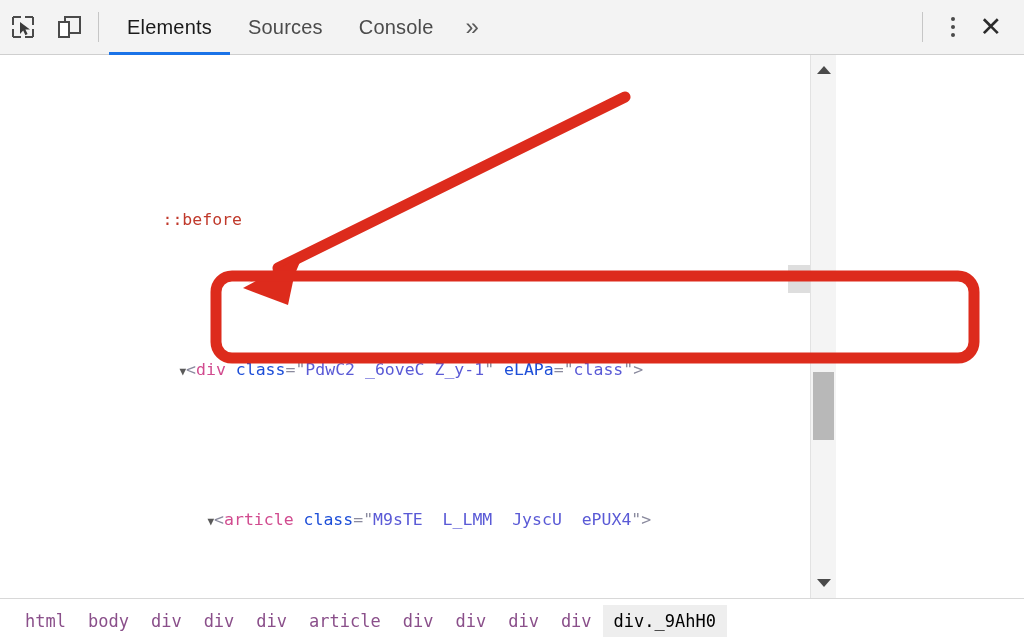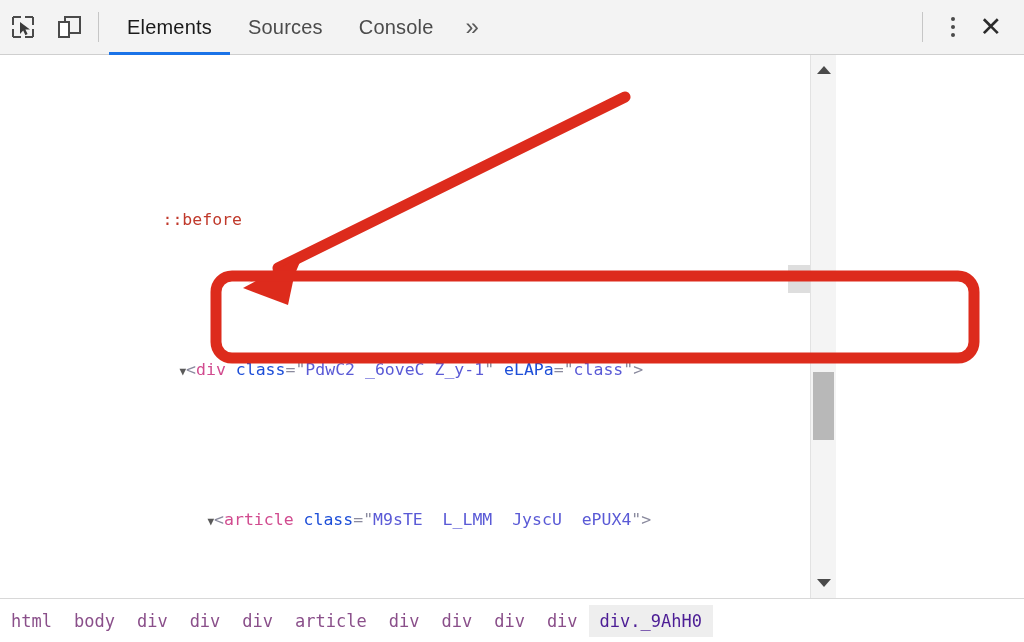--- a/index.html
+++ b/index.html
@@ -175,33 +175,34 @@
 
   
   .crumbs {
     position: absolute;
     left: 0; bottom: 0;
     width: 1024px; height: 44px;
     background: #ffffff;
     border-top: 1px solid #d8d8d8;
     display: flex;
     align-items: center;
+    padding-left: 14px;
     box-sizing: border-box;
     font-family: "DejaVu Sans Mono", "Liberation Mono", monospace;
     font-size: 17px;
   }
   .crumb {
     padding: 6px 11px;
     color: #8a4f8a;
     cursor: pointer;
     white-space: nowrap;
   }
   .crumb.selected {
     background: #eeeeee;
-    color: #4c1d95;
+    color: #000000;
   }
 
   
   .anno {
     position: absolute;
     left: 0; top: 0;
     width: 1024px; height: 642px;
     pointer-events: none;
   }
 </style>

